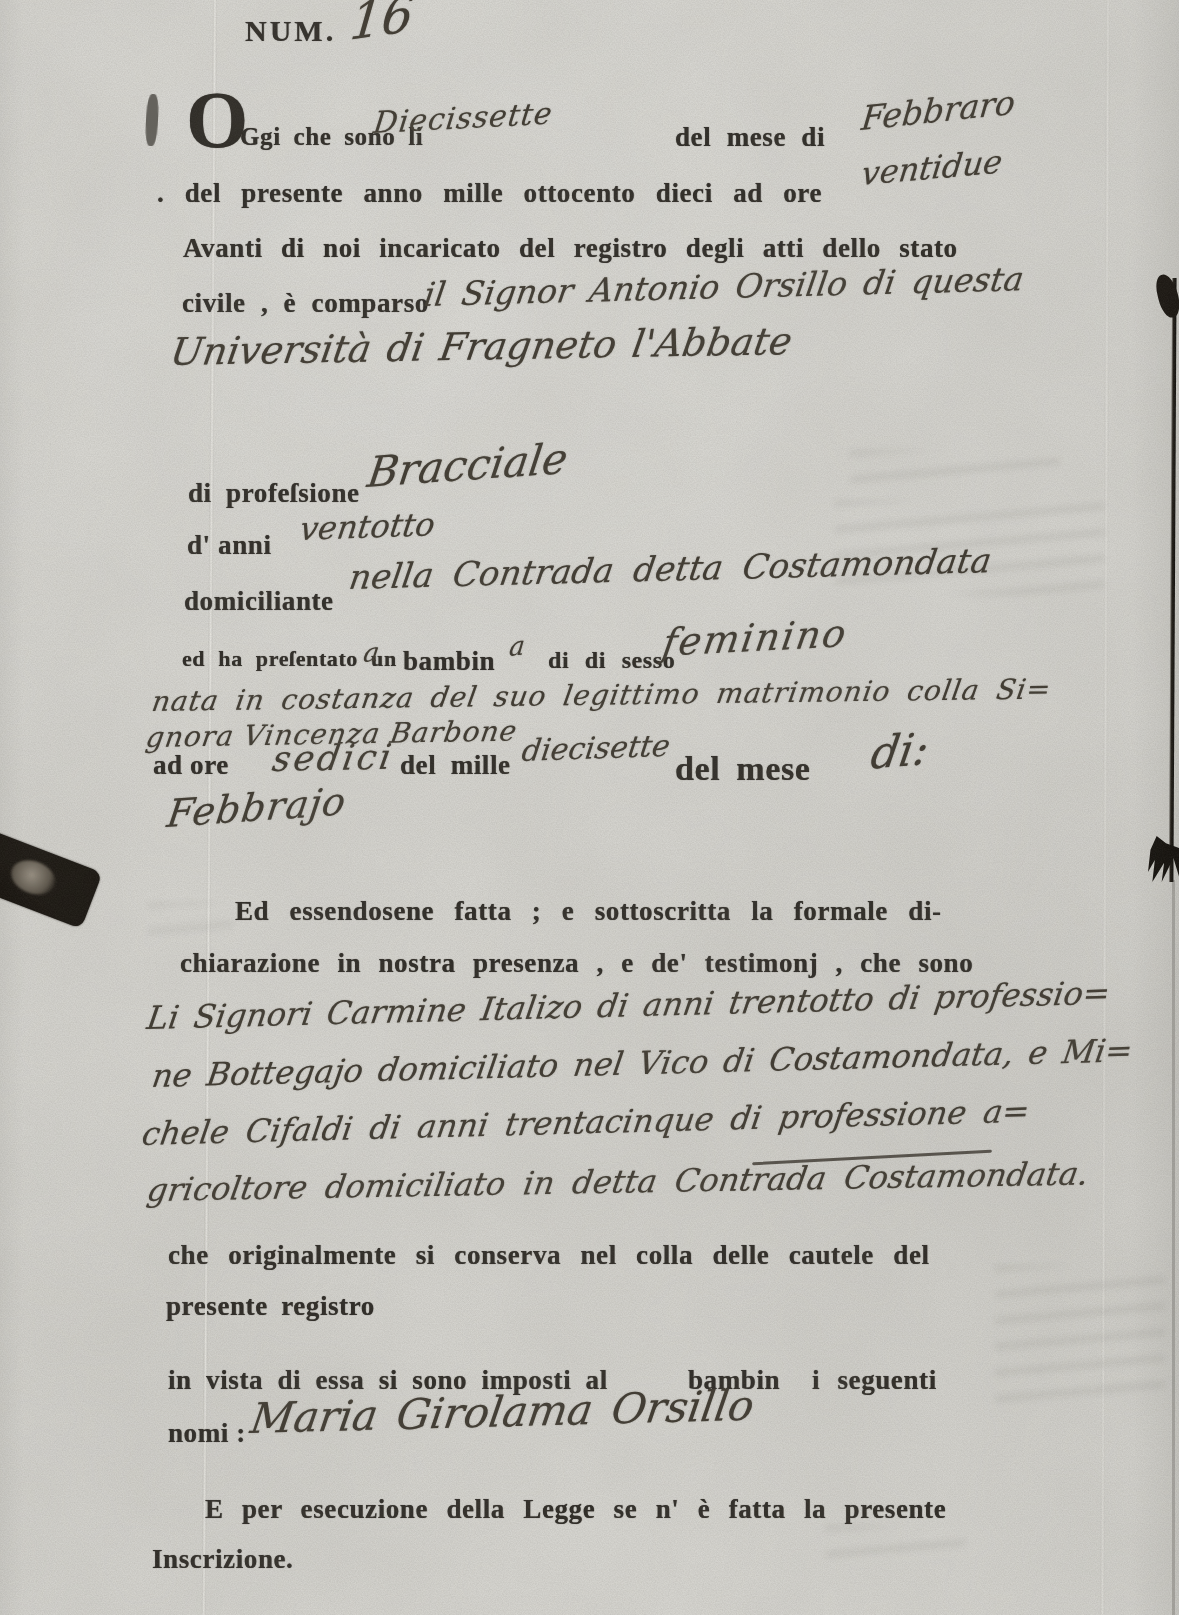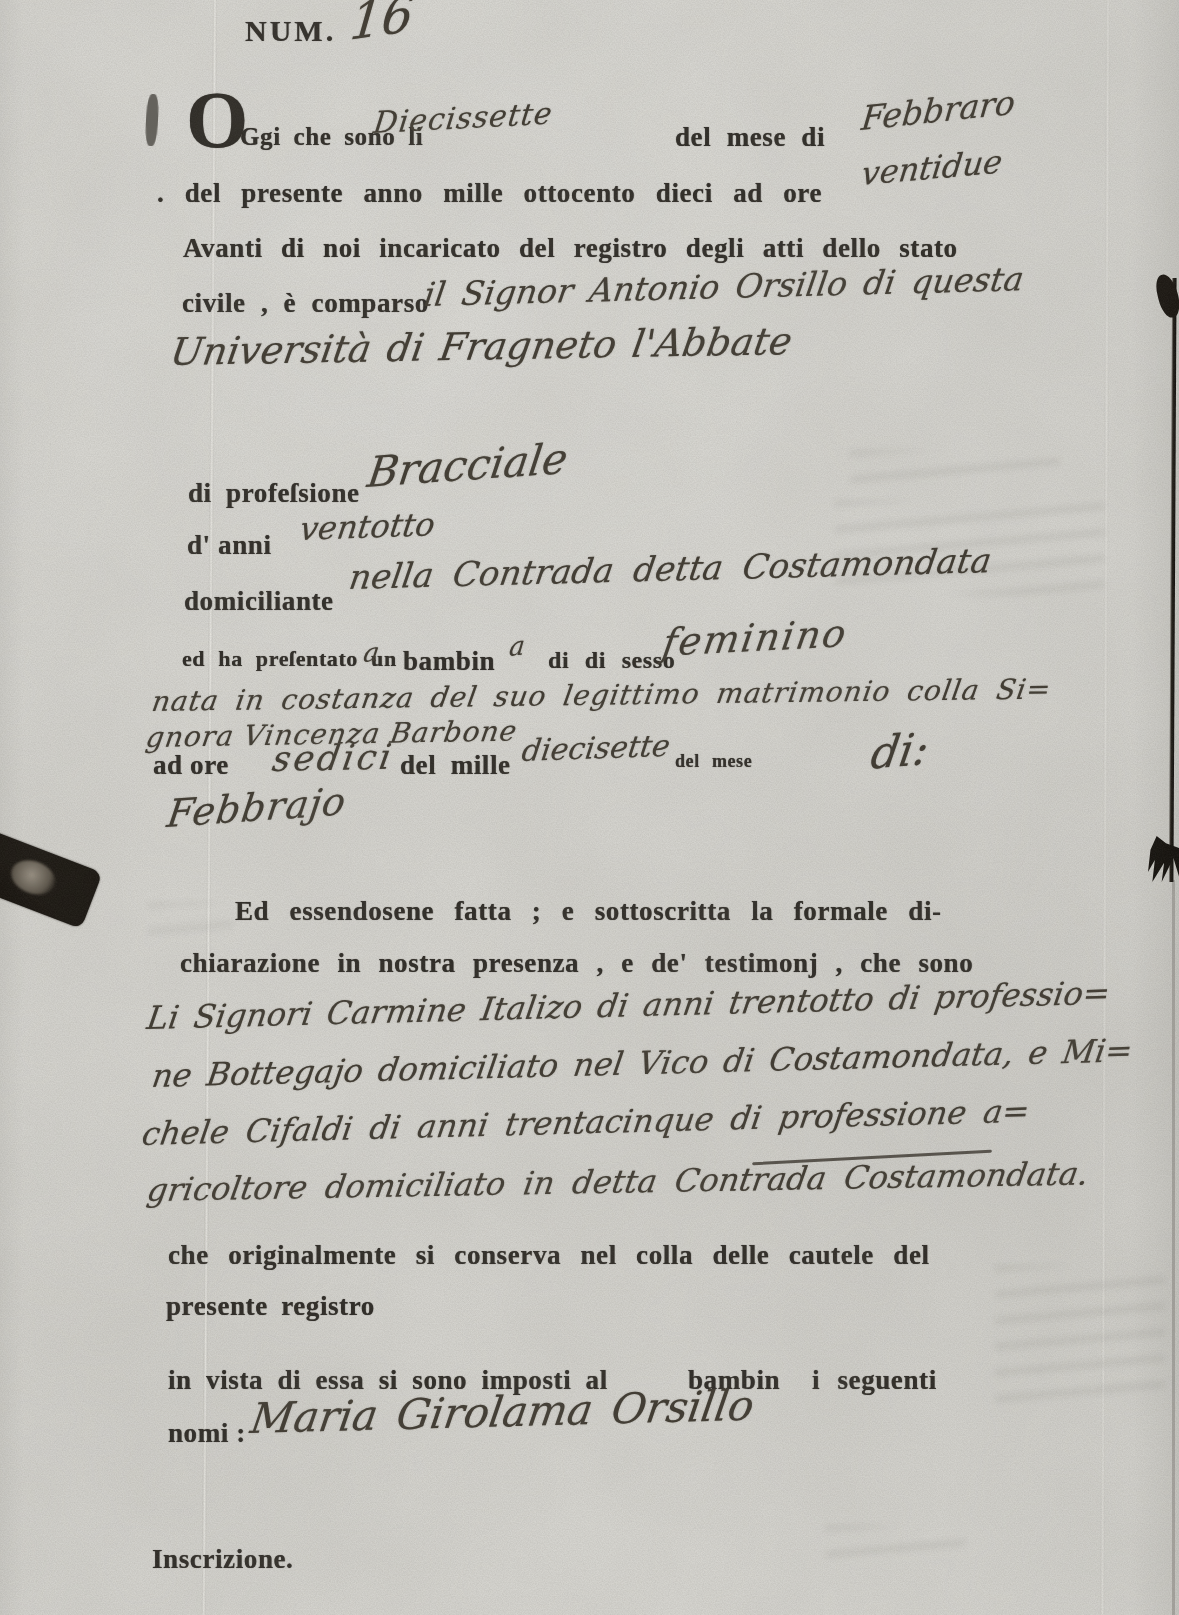--- a/index.html
+++ b/index.html
@@ -90,21 +90,21 @@
   <span class="print" style="left:548px;top:648px;font-size:24px;word-spacing:9px;">di di sesso</span>
   <span class="hand" style="left:660px;top:624px;font-size:38px;transform:rotate(-3deg) skewX(-12deg);letter-spacing:2px;">feminino</span>
 
   <span class="hand" style="left:150px;top:688px;font-size:28px;transform:rotate(-.8deg) skewX(-10deg);letter-spacing:1px;word-spacing:7px;">nata in costanza del suo legittimo matrimonio colla Si=</span>
   <span class="hand" style="left:144px;top:724px;font-size:28px;transform:rotate(-1deg) skewX(-10deg);letter-spacing:1px;">gnora Vincenza Barbone</span>
 
   <span class="print" style="left:153px;top:752px;font-size:27px;">ad ore</span>
   <span class="hand" style="left:270px;top:742px;font-size:35px;transform:rotate(-1deg) skewX(-10deg);letter-spacing:3px;">sedici</span>
   <span class="print" style="left:400px;top:752px;font-size:27px;word-spacing:7px;">del mille</span>
   <span class="hand" style="left:520px;top:736px;font-size:30px;transform:rotate(-2deg) skewX(-10deg);">diecisette</span>
-  <span class="print" style="left:675px;top:752px;font-size:18px;word-spacing:7px;text-align:center;">del mese</span>
+  <span class="print" style="left:675px;top:752px;font-size:34px;word-spacing:7px;text-align:center;">del mese</span>
   <span class="hand" style="left:868px;top:732px;font-size:44px;transform:rotate(-5deg) skewX(-14deg);">di:</span>
   <span class="hand" style="left:165px;top:795px;font-size:38px;transform:rotate(-4deg) skewX(-12deg);letter-spacing:1px;">Febbrajo</span>
 
   <span class="print" style="left:180px;top:950px;font-size:27px;word-spacing:10px;">chiarazione in nostra presenza , e de' testimonj , che sono</span>
   <span class="print" style="left:235px;top:898px;font-size:27px;word-spacing:13px;">Ed essendosene fatta ; e sottoscritta la formale di-</span>
 
   <span class="hand" style="left:145px;top:1002px;font-size:32px;transform:rotate(-1.5deg) skewX(-10deg);word-spacing:5px;">Li Signori Carmine Italizo di anni trentotto di professio=</span>
   <span class="hand" style="left:150px;top:1060px;font-size:32px;transform:rotate(-1.5deg) skewX(-10deg);word-spacing:5px;">ne Bottegajo domiciliato nel Vico di Costamondata, e Mi=</span>
   <span class="hand" style="left:140px;top:1118px;font-size:32px;transform:rotate(-1.5deg) skewX(-10deg);word-spacing:7px;">chele Cifaldi di anni trentacinque di professione a=</span>
   <div class="uline" style="left:752px;top:1156px;width:240px;height:3px;transform:rotate(-3deg);"></div>
@@ -113,20 +113,21 @@
   <span class="print" style="left:168px;top:1242px;font-size:27px;word-spacing:12px;">che originalmente si conserva nel colla delle cautele del</span>
   <span class="print" style="left:166px;top:1293px;font-size:27px;word-spacing:6px;">presente registro</span>
 
   <span class="print" style="left:168px;top:1367px;font-size:27px;word-spacing:7px;">in vista di essa si sono imposti al</span>
   <span class="print" style="left:688px;top:1367px;font-size:27px;">bambin</span>
   <span class="print" style="left:812px;top:1367px;font-size:27px;word-spacing:10px;">i seguenti</span>
 
   <span class="print" style="left:168px;top:1420px;font-size:27px;">nomi :</span>
   <span class="hand" style="left:248px;top:1398px;font-size:42px;transform:rotate(-1.5deg) skewX(-10deg);word-spacing:6px;">Maria Girolama Orsillo</span>
 
+  <span class="print" style="left:205px;top:1496px;font-size:27px;word-spacing:11px;">E per esecuzione della Legge se n' è fatta la presente</span>
   <span class="print" style="left:152px;top:1546px;font-size:27px;">Inscrizione.</span>
 
   <div class="smudge" style="left:146px;top:94px;width:12px;height:52px;transform:rotate(3deg);"></div>
   <div class="edge-line"></div>
   <div class="edge-line-faint"></div>
   <div class="edge-blob"></div>
   <div class="edge-squiggle"></div>
   <div class="clip-mark">
     <div class="clip-spot"></div>
   </div>

